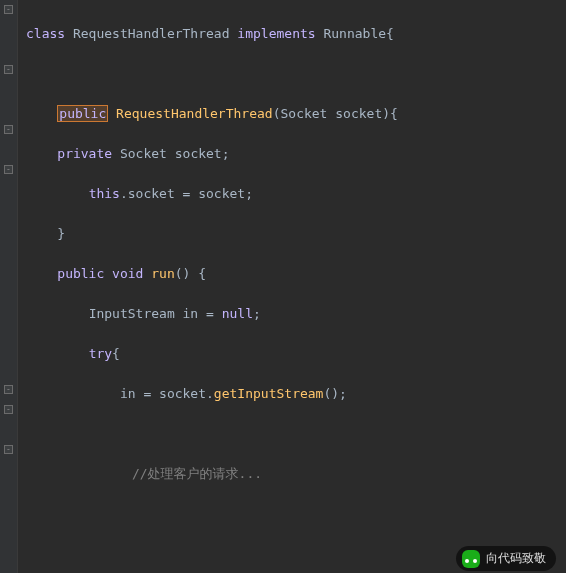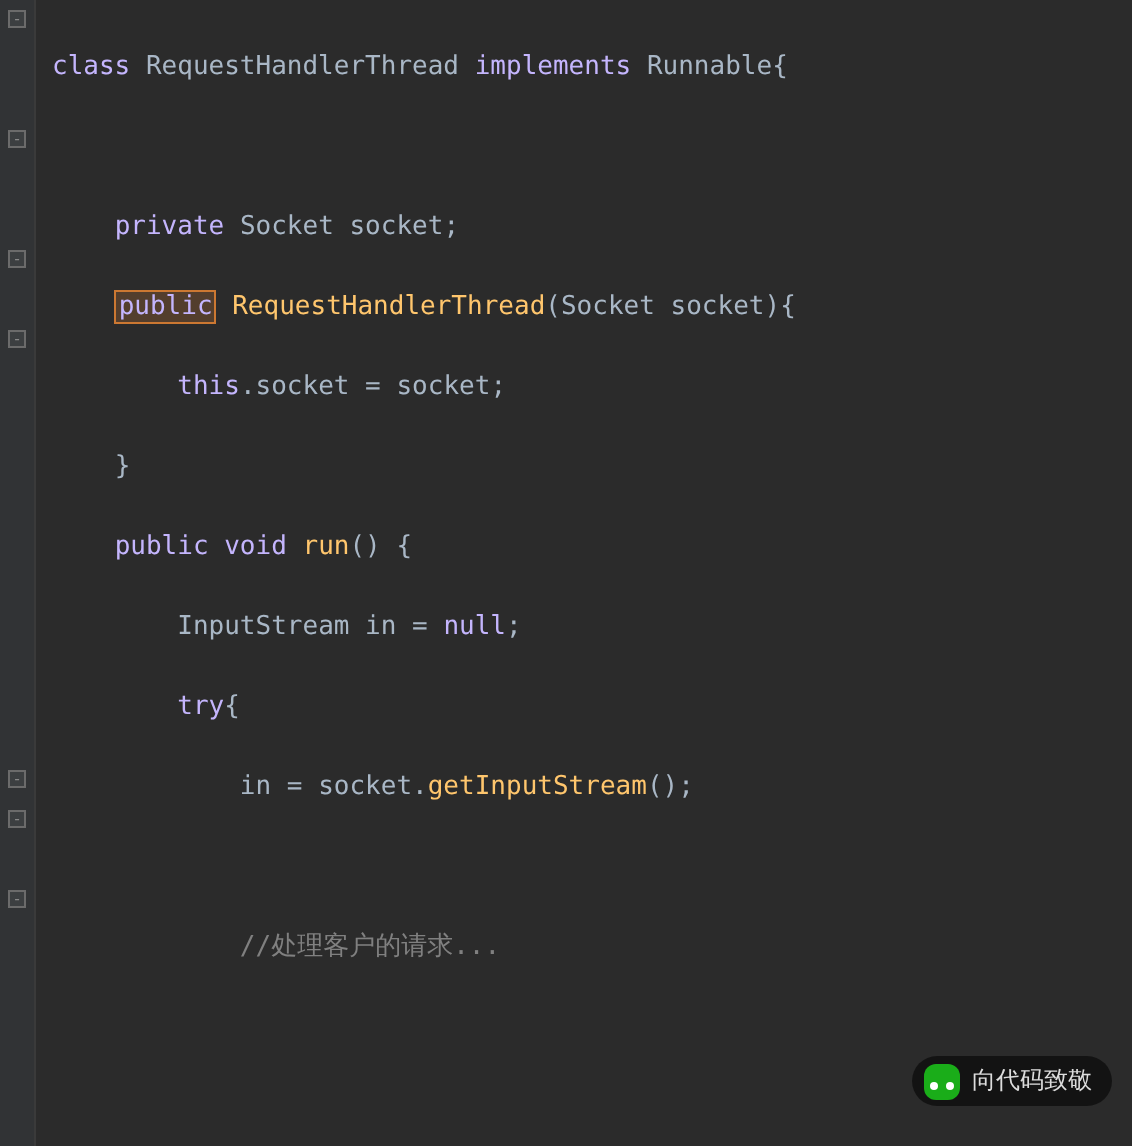--- a/index.html
+++ b/index.html
@@ -36,27 +36,27 @@
   text-align: center;
   color: #888;
 }
 .code {
   padding: 4px 0 0 8px;
   line-height: 20px;
   white-space: pre;
 }
 .kw { color: #c4b5fd; }
 .mth { color: #ffc66d; }
-.cmt { color: #808080; }
+.cmt { color: #808080; margin-left: 12px; }
 .boxed { background: rgba(204,120,50,0.25); border: 1px solid #cc7832; padding: 0 1px; }
 .underline { }
 .badge {
   position: absolute;
   right: 10px;
-  bottom: 20px;
+  bottom: 2px;
   background: rgba(0,0,0,0.55);
   color: #ddd;
   font-size: 12px;
   padding: 4px 10px 4px 30px;
   border-radius: 14px;
   font-family: sans-serif;
 }
 .badge-icon {
   position: absolute;
   left: 6px;
@@ -84,22 +84,22 @@
     <div class="fold" style="top:65px">-</div>
     <div class="fold" style="top:125px">-</div>
     <div class="fold" style="top:165px">-</div>
     <div class="fold" style="top:385px">-</div>
     <div class="fold" style="top:405px">-</div>
     <div class="fold" style="top:445px">-</div>
   </div>
   <div class="code">
 <div><span class="kw">class </span><span>RequestHandlerThread </span><span class="kw">implements </span><span>Runnable</span><span>{</span></div>
 <div> </div>
+<div><span>    </span><span class="kw boxed">public</span><span> </span><span class="mth">RequestHandlerThread</span><span>(</span><span>Socket </span><span>socket</span><span>){</span></div>
 <div><span>    </span><span class="kw">private </span><span>Socket </span><span>socket</span><span>;</span></div>
-<div><span>    </span><span class="kw boxed">public</span><span> </span><span class="mth">RequestHandlerThread</span><span>(</span><span>Socket </span><span>socket</span><span>){</span></div>
 <div><span>        </span><span class="kw">this</span><span>.</span><span>socket</span><span> = </span><span>socket</span><span>;</span></div>
 <div><span>    </span><span>}</span></div>
 <div><span>    </span><span class="kw">public </span><span class="kw">void </span><span class="mth">run</span><span>() {</span></div>
 <div><span>        </span><span>InputStream </span><span>in</span><span> = </span><span class="kw underline">null</span><span>;</span></div>
 <div><span>        </span><span class="kw">try</span><span>{</span></div>
 <div><span>            </span><span>in</span><span> = </span><span>socket</span><span>.</span><span class="mth">getInputStream</span><span>();</span></div>
 <div> </div>
 <div><span>            </span><span class="cmt">//处理客户的请求...</span></div>
 <div> </div>
 

